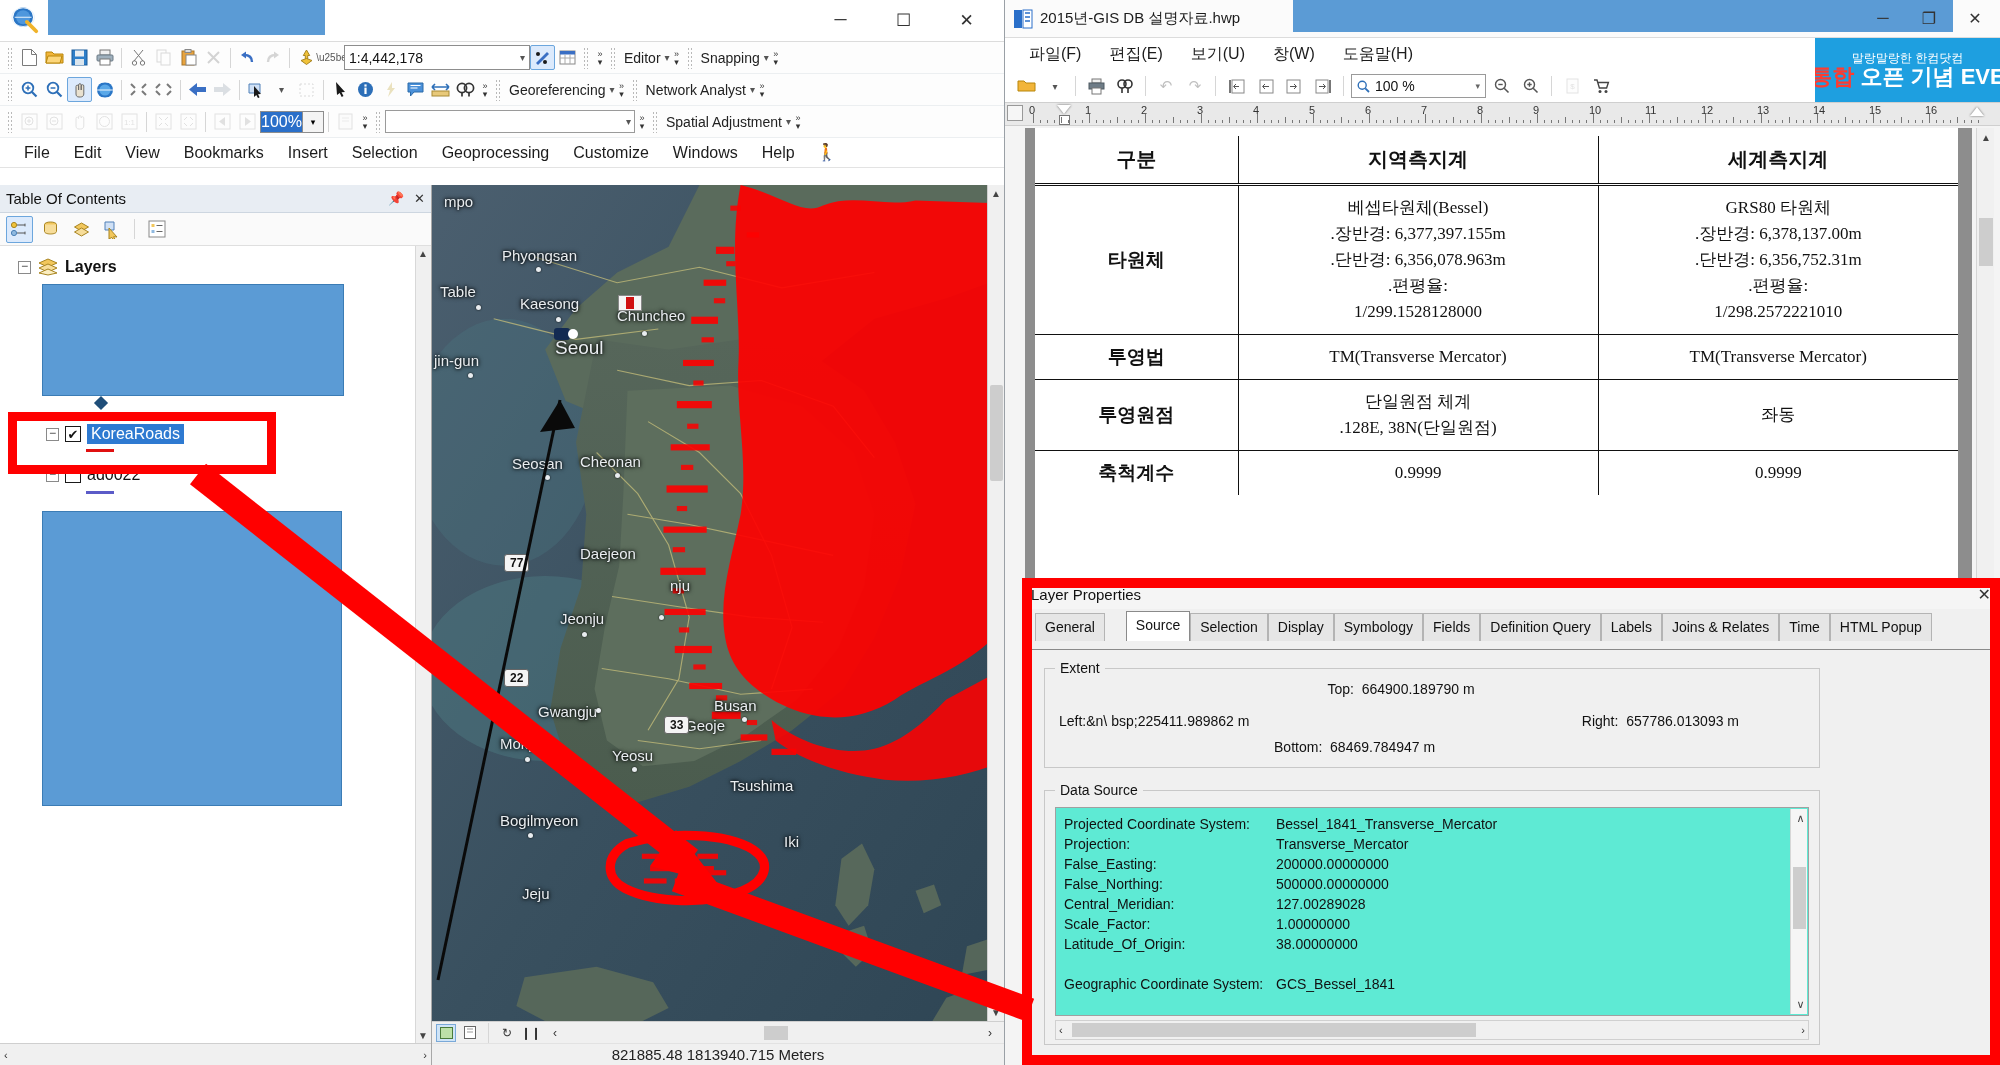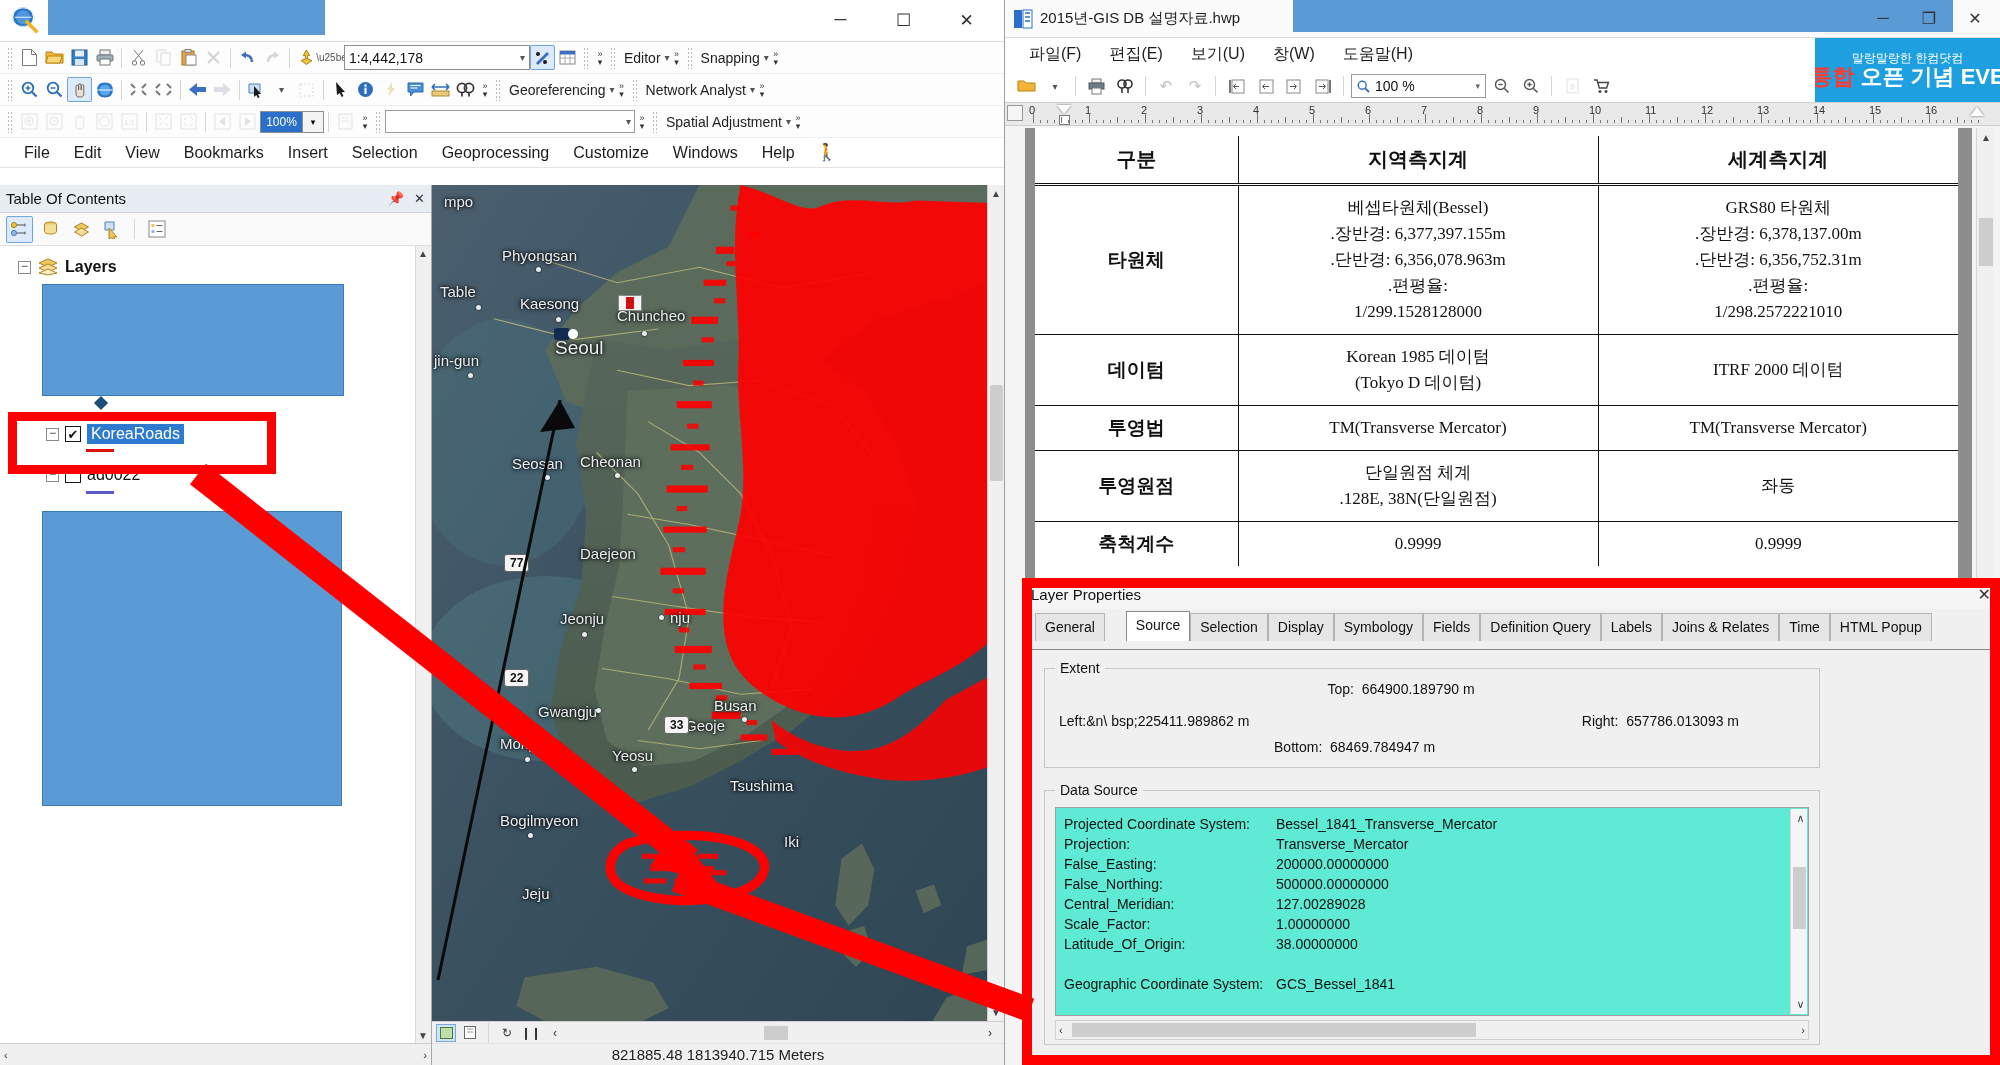--- a/index.html
+++ b/index.html
@@ -55,21 +55,21 @@
     height: 25px; width: 186px; border: 1px solid #8d8d8d; background: #fff;
     display: flex; align-items: center; padding: 0 4px; font-size: 14px; color: #111;
     justify-content: space-between;
   }
   .combo-caret { font-size: 10px; color: #555; }
   .tool-label { font-size: 14px; color: #222; padding: 0 4px; white-space: nowrap; }
   .ovf { display: flex; flex-direction: column; align-items: center; justify-content: center;
     width: 14px; height: 26px; font-size: 9px; color: #333; line-height: 8px; }
   .pctbox {
     height: 22px; width: 42px; background: #2a6fc9; color: #fff;
-    display: flex; align-items: center; justify-content: center; font-size: 12px;
+    display: flex; align-items: center; justify-content: center; font-size: 16px;
     border: 1px solid #8d8d8d; border-right: none;
   }
   .pctcaret { height: 22px; width: 22px; border: 1px solid #8d8d8d; background: #f4f4f4;
     display: flex; align-items: center; justify-content: center; font-size: 9px; }
   .widecombo {
     height: 23px; width: 250px; border: 1px solid #9a9a9a; background: #fff;
     display: flex; align-items: center; justify-content: flex-end; padding-right: 3px;
     font-size: 10px; color: #555;
   }
 
@@ -821,21 +821,21 @@
           <div class="maplabel" style="left:2px;   top:167px;">jin-gun</div>
           <div class="maplabel" style="left:80px;  top:270px;">Seosan</div>
           <div class="maplabel" style="left:148px; top:268px;">Cheonan</div>
           <div class="maplabel" style="left:148px; top:360px;">Daejeon</div>
           <div class="maplabel" style="left:128px; top:425px;">Jeonju</div>
           <div class="maplabel" style="left:106px; top:518px;">Gwangju</div>
           <div class="maplabel" style="left:68px;  top:550px;">Mokpo</div>
           <div class="maplabel" style="left:180px; top:562px;">Yeosu</div>
           <div class="maplabel" style="left:282px; top:512px;">Busan</div>
           <div class="maplabel" style="left:253px; top:532px;">Geoje</div>
-          <div class="maplabel" style="left:218px; top:424px;padding-left:20px;">nju</div>
+          <div class="maplabel" style="left:218px; top:392px;padding-left:20px;">nju</div>
           <div class="maplabel" style="left:298px; top:592px;">Tsushima</div>
           <div class="maplabel" style="left:68px;  top:627px;">Bogilmyeon</div>
           <div class="maplabel" style="left:90px;  top:700px;">Jeju</div>
           <div class="maplabel" style="left:352px; top:648px;">Iki</div>
 
           <div class="citydot" style="left:104px; top:82px;"></div>
           <div class="citydot" style="left:44px;  top:120px;"></div>
           <div class="citydot" style="left:124px; top:132px;"></div>
           <div class="citydot" style="left:210px; top:146px;"></div>
           <div class="citydot" style="left:36px;  top:188px;"></div>
@@ -1201,32 +1201,20 @@
                 <td class="dbl-top colsep">
                   <div>GRS80 타원체</div>
                   <div>.장반경: 6,378,137.00m</div>
                   <div>.단반경: 6,356,752.31m</div>
                   <div>.편평율:</div>
                   <div>1/298.2572221010</div>
                 </td>
               </tr>
               <tr>
                 <td class="rh row-sep">
-                  <div>데이텀</div>
-                </td>
-                <td class="row-sep colsep">
-                  <div>Korean 1985 데이텀</div>
-                  <div>(Tokyo D 데이텀)</div>
-                </td>
-                <td class="row-sep colsep">
-                  <div>ITRF 2000 데이텀</div>
-                </td>
-              </tr>
-              <tr>
-                <td class="rh row-sep">
                   <div>투영법</div>
                 </td>
                 <td class="row-sep colsep">
                   <div>TM(Transverse Mercator)</div>
                 </td>
                 <td class="row-sep colsep">
                   <div>TM(Transverse Mercator)</div>
                 </td>
               </tr>
               <tr>

